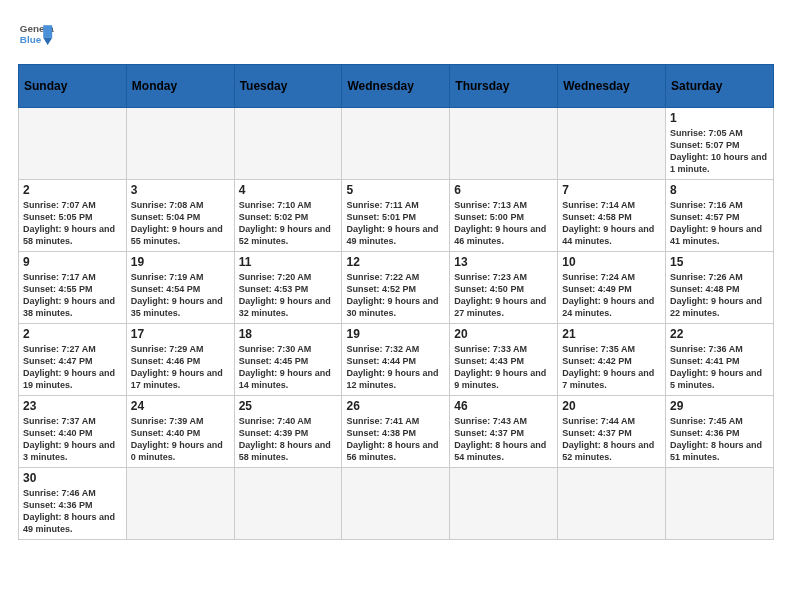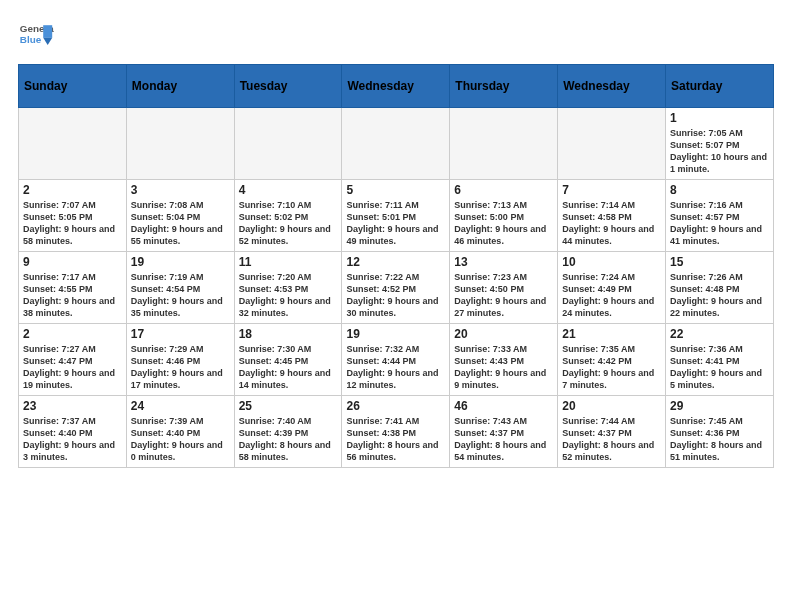--- a/index.html
+++ b/index.html
@@ -244,15 +244,27 @@
           </td>
           <td>
             <div class="day-num">20</div>
             <div class="day-info">Sunrise: 7:44 AM<br>Sunset: 4:37 PM<br>Daylight: 8 hours and 52 minutes.</div>
           </td>
           <td>
             <div class="day-num">29</div>
             <div class="day-info">Sunrise: 7:45 AM<br>Sunset: 4:36 PM<br>Daylight: 8 hours and 51 minutes.</div>
           </td>
         </tr>
+        <tr>
+          <td class="last-row">
+            <div class="day-num">30</div>
+            <div class="day-info">Sunrise: 7:46 AM<br>Sunset: 4:36 PM<br>Daylight: 8 hours and 49 minutes.</div>
+          </td>
+          <td class="empty last-row"></td>
+          <td class="empty last-row"></td>
+          <td class="empty last-row"></td>
+          <td class="empty last-row"></td>
+          <td class="empty last-row"></td>
+          <td class="empty last-row"></td>
+        </tr>
       </tbody>
   </table>
 </div>
 
 </body></html>

